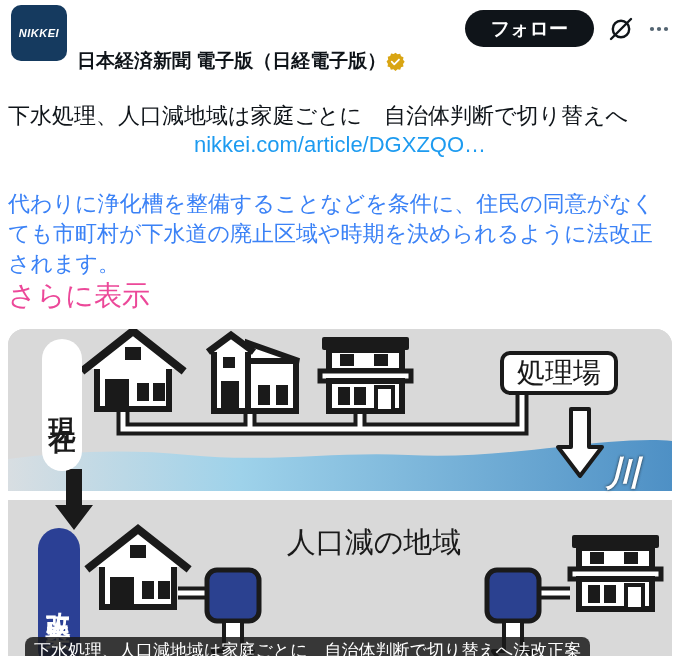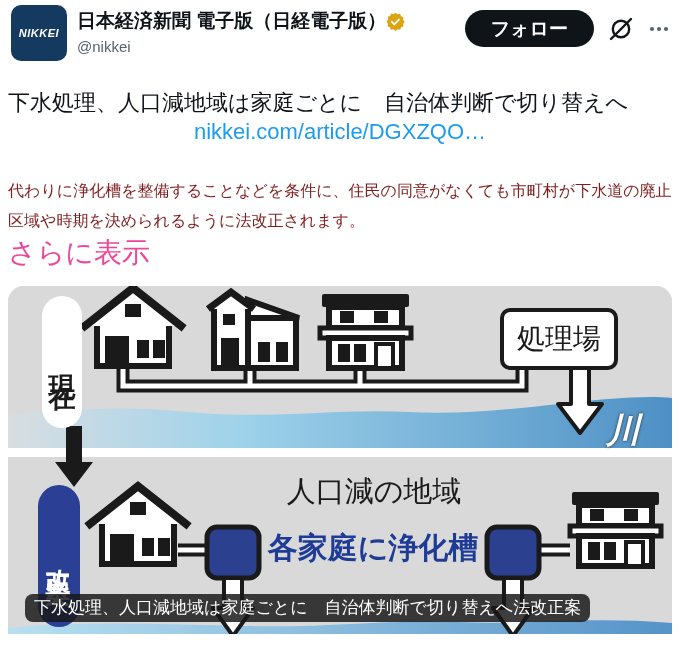--- a/index.html
+++ b/index.html
@@ -7,57 +7,57 @@
     font-family:"Liberation Sans","DejaVu Sans",sans-serif; }
 
   .tweet-card { width:680px; height:656px; background:#fff; }
 
   
   .header { display:flex; align-items:flex-start; padding:5px 10px 0 11px; }
   .avatar { width:56px; height:56px; border-radius:10px; background:#153a5f;
     display:flex; align-items:center; justify-content:center; flex:0 0 auto; cursor:pointer; }
   .avatar span { color:#fff; font-size:11px; font-weight:bold; font-style:italic; letter-spacing:.5px; }
   .id-block { margin-left:10px; padding-top:3px; min-width:0; }
-  .name-row { display:flex; align-items:center; gap:0; }
+  .name-row { display:flex; align-items:center; gap:0;margin-top:40px; }
   .name { font-size:19px; font-weight:bold; color:#0f1419; white-space:nowrap; }
   .badge { width:19px; height:19px; flex:0 0 auto; }
   .handle { font-size:15px; color:#536471; margin-top:4px; }
   .actions { margin-left:auto; display:flex; align-items:center; gap:14px; padding-top:5px; }
   .follow { background:#0f1419; color:#fff; border:none; border-radius:19px;
     height:37px; padding:4px 26px; font-size:19px; font-weight:bold; cursor:pointer;
     font-family:inherit; white-space:nowrap; }
   .icon-btn { display:inline-flex; align-items:center; justify-content:center; cursor:pointer; }
 
   
   .content { padding:0 8px; }
   .headline { margin-top:27px; font-size:22px; line-height:30px; color:#0f1419; white-space:nowrap; }
   .link { display:block; color:#1d9bf0; font-size:22px; line-height:28px; text-decoration:none; cursor:pointer;text-align:center; }
-  .body-text { margin-top:30px; font-size:16px; line-height:30px; color:#7f1d1d; }
+  .body-text { margin-top:30px; font-size:22px; line-height:30px; color:#3b82f6; }
   .show-more { display:block; margin-top:2px; color:#ec4899; font-size:28px; line-height:30px;
     text-decoration:none; cursor:pointer; }
 
   
   .media { position:relative; margin-top:18px; width:664px; height:348px;
     border-radius:16px 16px 0 0; overflow:hidden; background:#d9d9d9; cursor:pointer; }
   .media svg.art { position:absolute; left:0; top:0; }
 
   .pill { position:absolute; display:flex; align-items:center; justify-content:center; }
   .pill span { writing-mode:vertical-rl; text-orientation:upright; font-weight:bold; letter-spacing:9px; }
   .pill.current { left:34px; top:10px; width:40px; height:132px; border-radius:20px; background:#fff; }
   .pill.current span { color:#1a1a1a; font-size:27px; }
   .pill.proposal { left:30px; top:199px; width:42px; height:142px; border-radius:21px; background:#2b4095; }
   .pill.proposal span { color:#fff; font-size:25px; letter-spacing:5px; }
 
-  .plant { position:absolute; left:492px; top:22px; width:118px; height:62px;
+  .plant { position:absolute; left:492px; top:22px; width:118px; height:44px;
     background:#fff; border:4px solid #1a1a1a; border-radius:10px;
     display:flex; align-items:center; justify-content:center;
     font-size:28px; color:#1a1a1a; white-space:nowrap; }
   .river-label { position:absolute; left:598px; top:122px; font-size:34px; font-weight:bold;
     font-style:italic; color:#fff; text-shadow:0 0 3px rgba(20,20,20,.9); }
-  .area-label { position:absolute; left:250px; top:186px; width:232px; text-align:center;
+  .area-label { position:absolute; left:250px; top:194px; width:232px; text-align:center;
     font-size:29px; color:#1a1a1a; white-space:nowrap; }
   .septic-label { position:absolute; left:242px; top:242px; width:246px; text-align:center;
     font-size:30px; font-weight:bold; color:#1e3c96; white-space:nowrap; }
   .caption { position:absolute; left:17px; top:308px; height:28px; line-height:28px;
     background:rgba(24,24,24,.84); border-radius:8px; padding:0 9px;
     color:#fff; font-size:17px; white-space:nowrap; overflow:hidden; }
 </style>
 </head>
 <body>
 
@@ -68,21 +68,20 @@
       <span>NIKKEI</span>
     </div>
     <div class="id-block">
       <div class="name-row">
         <span class="name">日本経済新聞 電子版（日経電子版）</span>
         <svg class="badge" viewBox="0 0 24 24">
           <path d="M12 .8l2.6 2.1 3.3-.6 1.1 3.1 3.1 1.1-.6 3.3 2.1 2.6-2.1 2.6.6 3.3-3.1 1.1-1.1 3.1-3.3-.6-2.6 2.1-2.6-2.1-3.3.6-1.1-3.1-3.1-1.1.6-3.3L.7 12l2.1-2.6-.6-3.3 3.1-1.1 1.1-3.1 3.3.6z" fill="#d9a513"></path>
           <path d="M7.2 12.3l3.2 3.2 6-6" fill="none" stroke="#fff" stroke-width="2.2" stroke-linecap="round" stroke-linejoin="round"></path>
         </svg>
       </div>
-      <div class="handle">@nikkei</div>
     </div>
     <div class="actions">
       <button class="follow">フォロー</button>
       <span class="icon-btn">
         <svg width="26" height="26" viewBox="0 0 26 26">
           <circle cx="13" cy="13" r="8.2" fill="none" stroke="#0f1419" stroke-width="2.4"></circle>
           <line x1="3" y1="23" x2="23" y2="3" stroke="#0f1419" stroke-width="2.4" stroke-linecap="round"></line>
         </svg>
       </span>
       <span class="icon-btn">
@@ -183,17 +182,16 @@
         <span>現在</span>
       </div>
       <div class="pill proposal">
         <span>改正案</span>
       </div>
       <div class="plant">
         <span>処理場</span>
       </div>
       <div class="river-label">川</div>
       <div class="area-label">人口減の地域</div>
-      <div class="septic-label">各家庭に浄化槽</div>
       <div class="caption">下水処理、人口減地域は家庭ごとに　自治体判断で切り替えへ法改正案</div>
     </div>
   </div>
 </div>
 
 </body></html>

